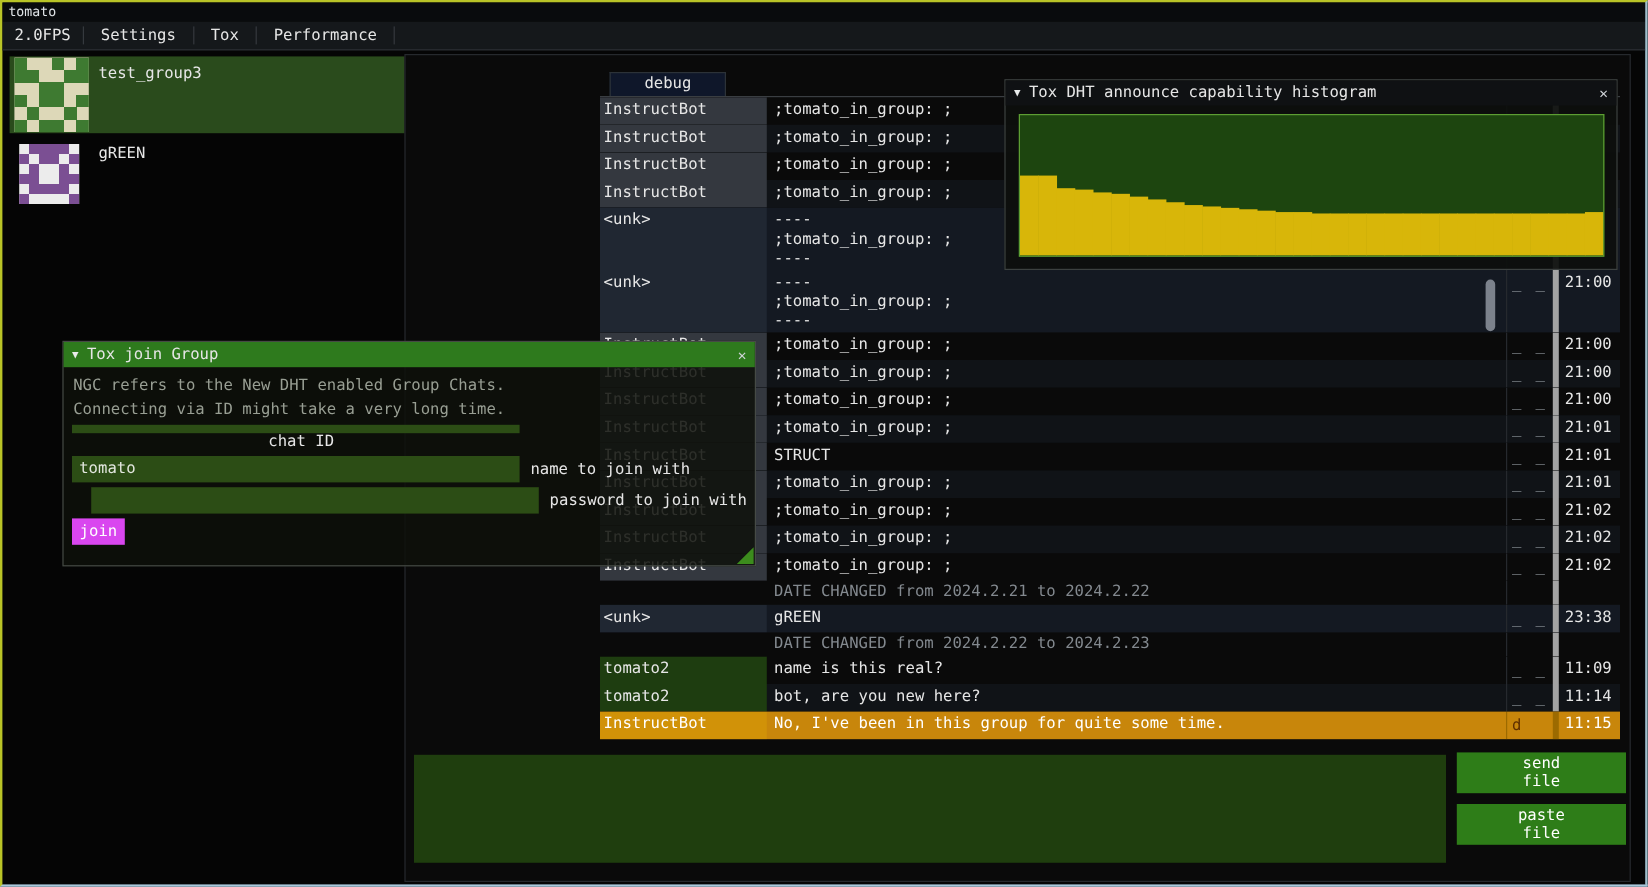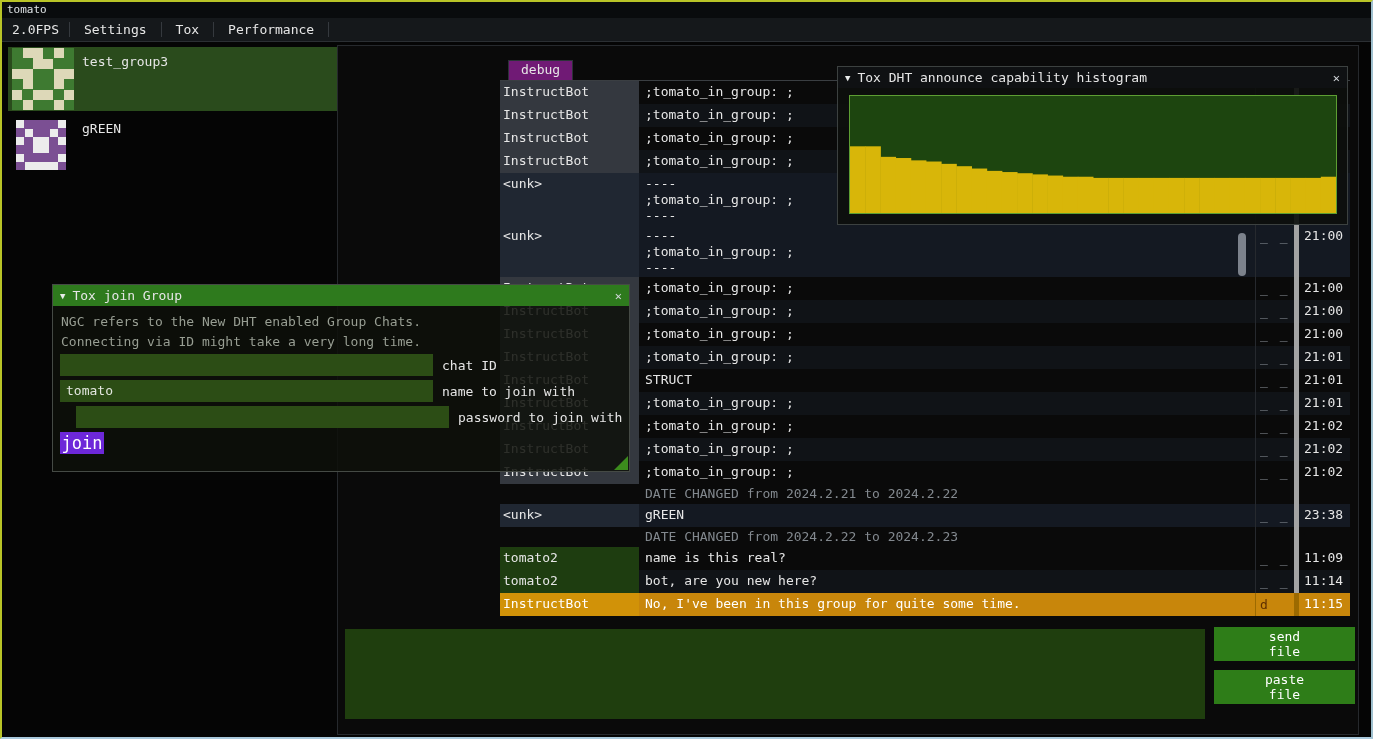--- a/index.html
+++ b/index.html
@@ -29,21 +29,21 @@
     border:1px solid #26292d;background:#0a0a0a}
   
   .members{position:absolute;left:343px;top:58px;width:147px;height:562px;
     border:1px solid #3a3e42;background:#0c0c0c}
   .members .hdr{padding:5px 8px 4px;border-bottom:1px solid #3a3e42}
   .members ul{list-style:none;padding:5px 0}
   .members li{padding:1px 8px;line-height:18px;white-space:nowrap}
   
   .chat{position:absolute;left:498px;top:58px;width:850px;height:560px}
   .tabbar{height:21px;border-bottom:1px solid #3a3e42;display:flex}
-  .tab{margin-left:8px;padding:1px 12px;background:#701a75;border:1px solid #2c3238;border-bottom:none}
+  .tab{margin-left:8px;padding:1px 28px;background:#0f172a;border:1px solid #2c3238;border-bottom:none}
   .chat-row{display:flex;overflow:hidden}
   .c-sender{width:139px;padding:3px 3px;white-space:nowrap;overflow:hidden}
   .c-msg{flex:1;padding:3px 6px;white-space:pre-line;line-height:16px;overflow:hidden}
   .c-flags{width:39px;padding:4px 4px 0;color:#8f959c;border-left:1px solid #26292e;letter-spacing:2px}
   .c-time{width:56px;padding:3px 5px;border-left:5px solid #a3a3a3}
   .h1{height:23px}
   .h3{height:52px}
   .alt{background:#101317}
   .s-gray .c-sender{background:#34383f}
   .r-unk{background:#141922}
@@ -79,22 +79,22 @@
   
   .joinwin{position:absolute;left:50px;top:282px;width:578px;height:188px;
     background:rgba(14,16,11,0.86);border:1px solid #454a45}
   .joinwin .wtitle{background:#2e7a1d}
   .jdesc{position:absolute;left:8px;color:#989e93;white-space:nowrap}
   .jd1{top:29px}
   .jd2{top:49px}
   .jrow{position:absolute;left:7px;height:22px;display:flex;align-items:center}
   .jinput{width:373px;height:22px;background:#2c4d15;padding:0 6px;line-height:22px;color:#e2e6de;overflow:hidden}
   .jlabel{margin-left:9px;white-space:nowrap}
-  .jbtn{position:absolute;left:7px;top:147px;width:44px;height:22px;background:#6d28d9;
-    border:none;color:#fff;font-family:"DejaVu Sans Mono",monospace;font-size:17px;cursor:pointer}
+  .jbtn{position:absolute;left:7px;top:147px;width:44px;height:22px;background:#d946ef;
+    border:none;color:#fff;font-family:"DejaVu Sans Mono",monospace;font-size:13px;cursor:pointer}
   .jgrip{position:absolute;right:1px;bottom:1px;width:0;height:0;
     border-left:14px solid transparent;border-bottom:14px solid #3c8c1d}
 </style>
 </head>
 <body>
 
 <div class="screen">
 
   <div class="titlebar">
     <span>tomato</span>
@@ -384,21 +384,21 @@
 
   <div class="joinwin">
     <div class="wtitle">
       <span class="warrow">▼</span>
       <span>Tox join Group</span>
       <span class="wclose">✕</span>
     </div>
     <div class="jdesc jd1">NGC refers to the New DHT enabled Group Chats.</div>
     <div class="jdesc jd2">Connecting via ID might take a very long time.</div>
     <div id="join-fields">
-  <div class="jrow" style="top: 69px;">
+  <div class="jrow" style="top: 69px; flex-direction: column;">
     <div class="jinput"><span class="jval"></span></div>
     <span class="jlabel">chat ID</span>
   </div>
 
   <div class="jrow" style="top: 95px;">
     <div class="jinput"><span class="jval">tomato</span></div>
     <span class="jlabel">name to join with</span>
   </div>
 
   <div class="jrow" style="top: 121px; margin-left: 16px;">

